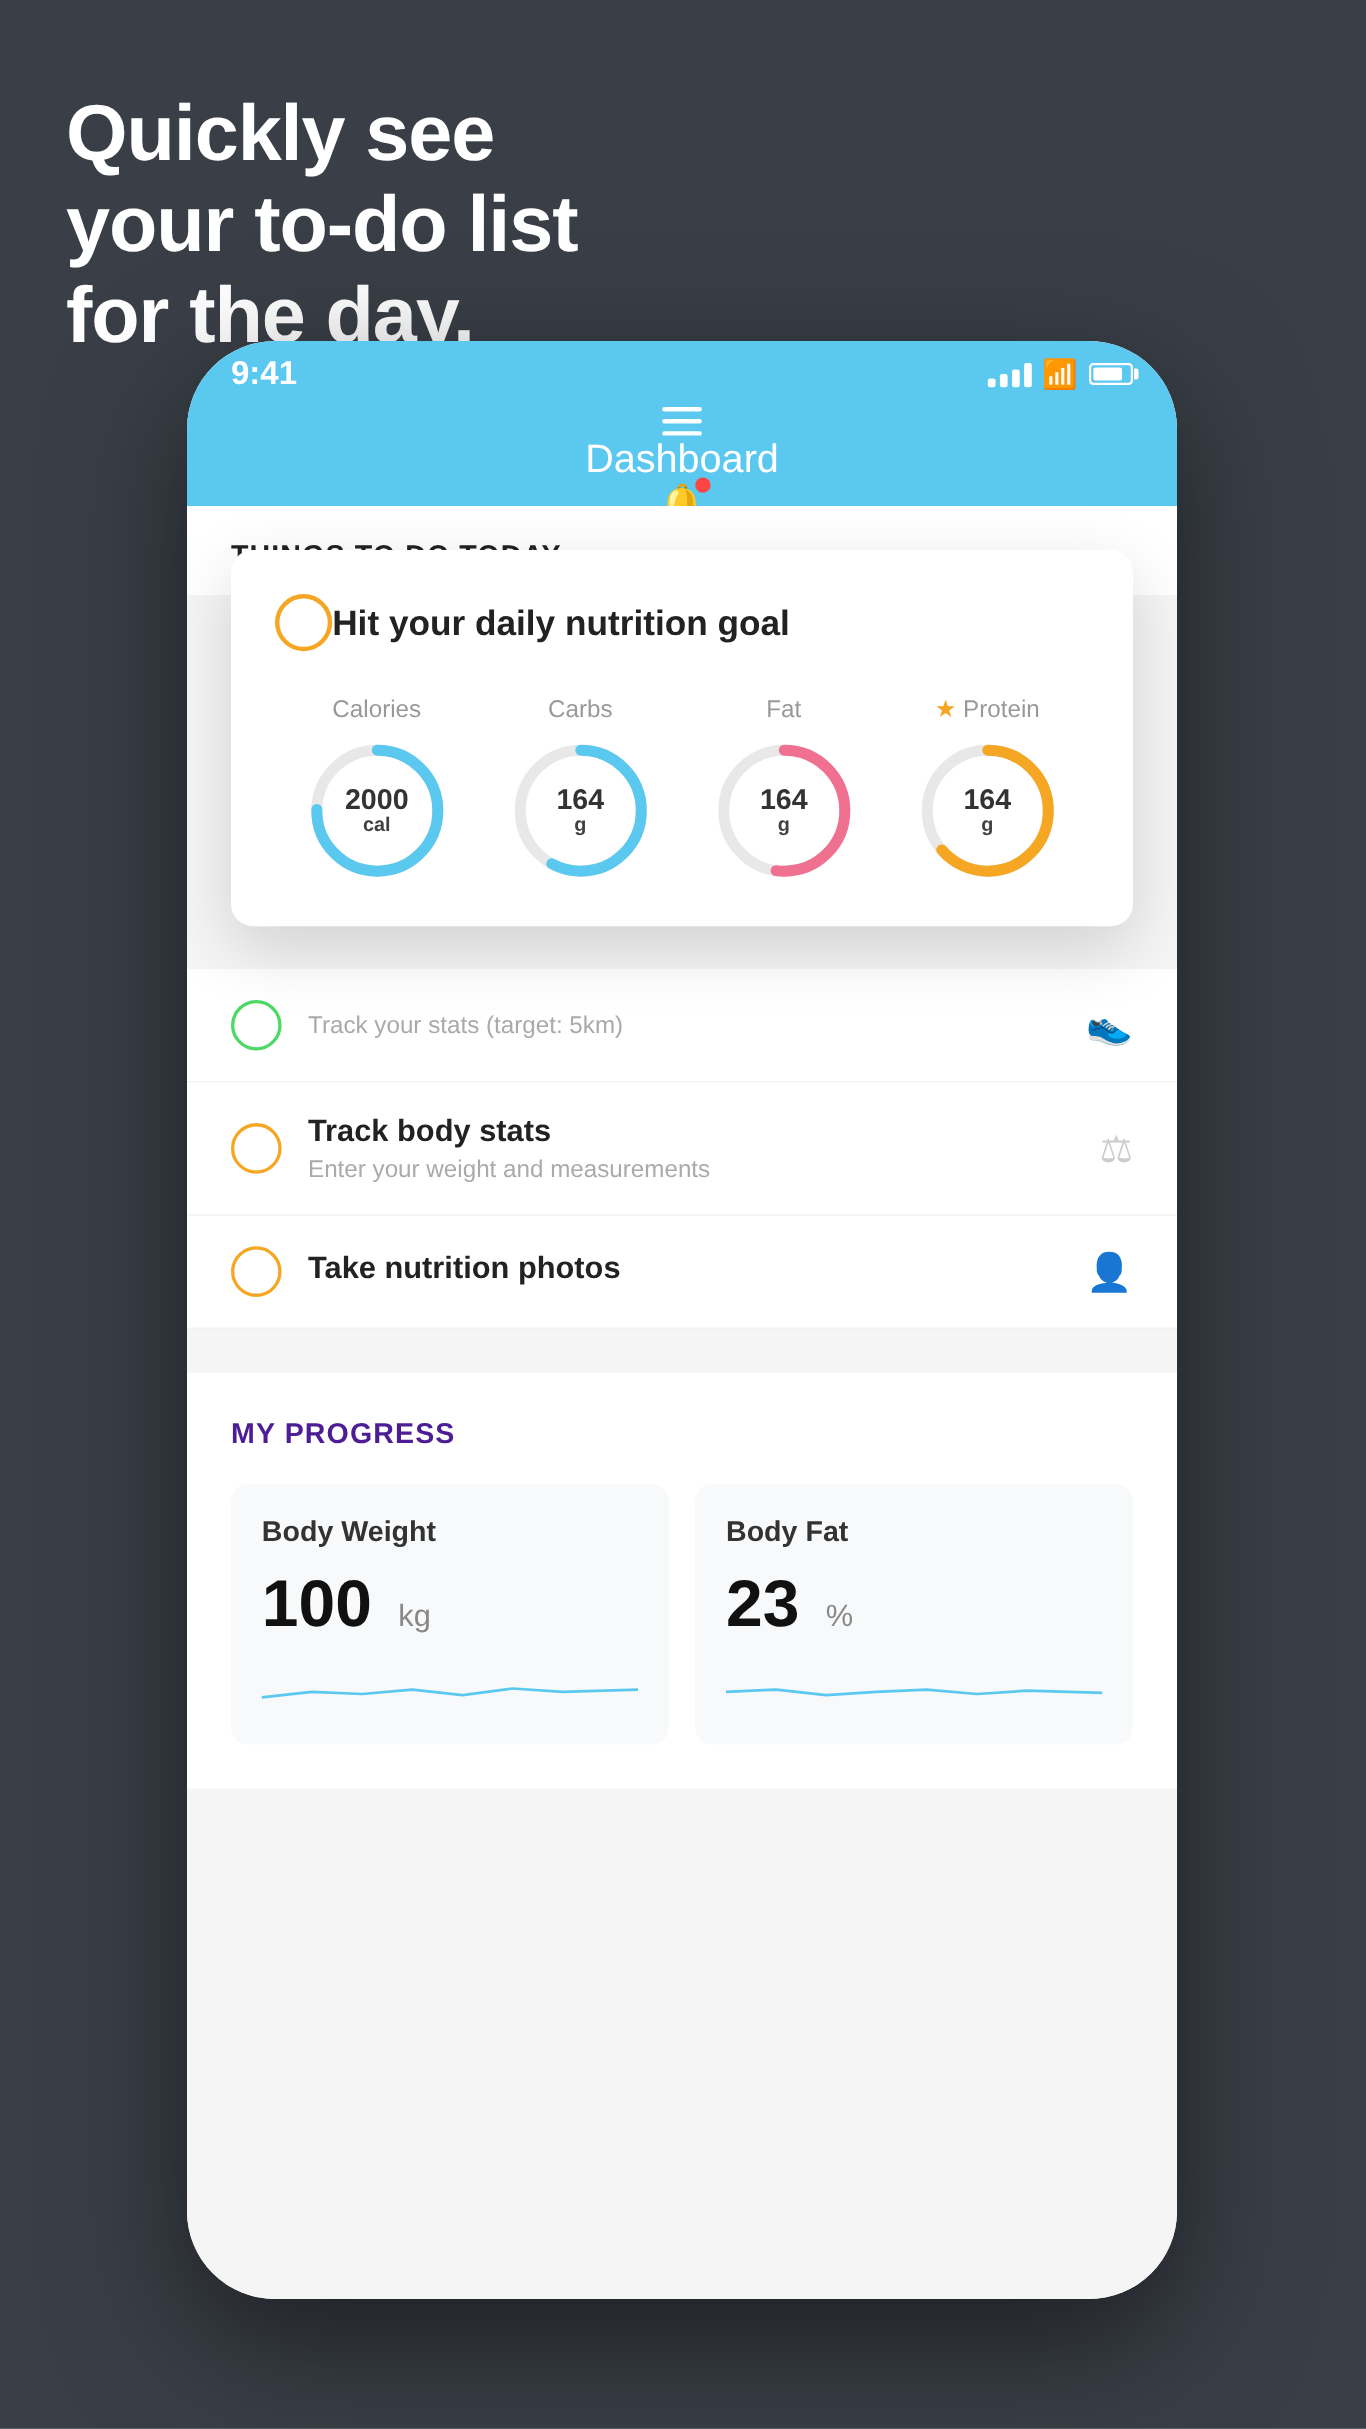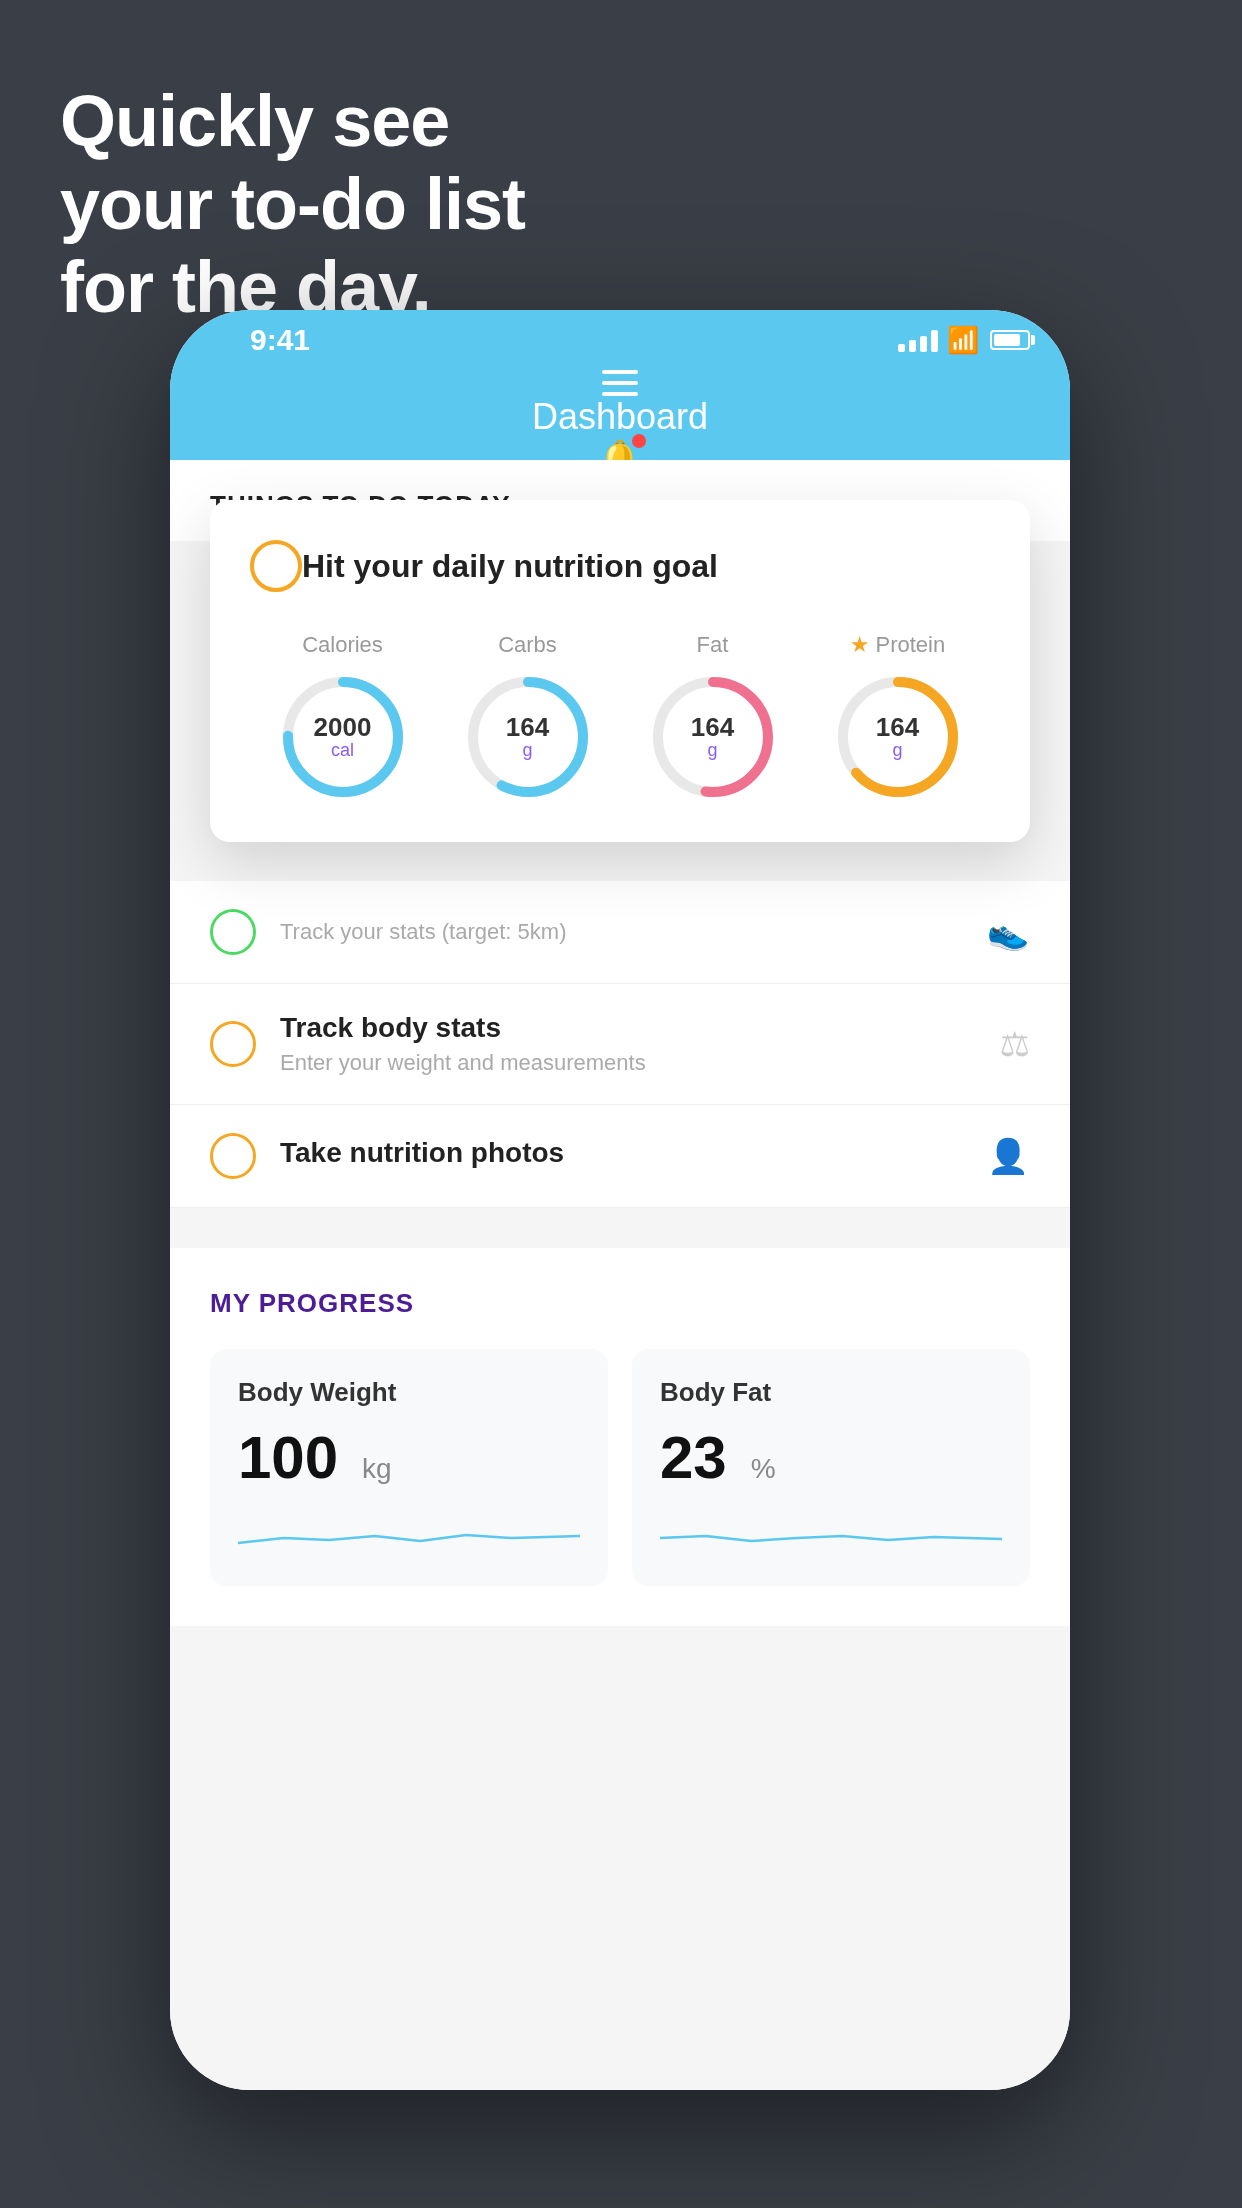--- a/index.html
+++ b/index.html
@@ -43,21 +43,20 @@
       height: 60px;
       display: flex;
       align-items: center;
       justify-content: space-between;
       padding: 0 40px;
     }
     .status-time {
       color: #ffffff;
       font-size: 30px;
       font-weight: 600;
-      margin-left: 40px;
     }
     .status-icons {
       display: flex;
       align-items: center;
       gap: 10px;
     }
     .signal-bars {
       display: flex;
       align-items: flex-end;
       gap: 4px;
@@ -247,21 +246,22 @@
       text-align: center;
     }
     .donut-value {
       font-size: 26px;
       font-weight: 700;
       color: #333333;
       line-height: 1;
     }
     .donut-unit {
       font-size: 18px;
-      color: #8b5cf6;
+      color: #404040;
+      font-weight: bold;
     }
 
     
     .todo-list {
       margin-top: 340px;
       background: #ffffff;
     }
     .todo-item {
       display: flex;
       align-items: center;

